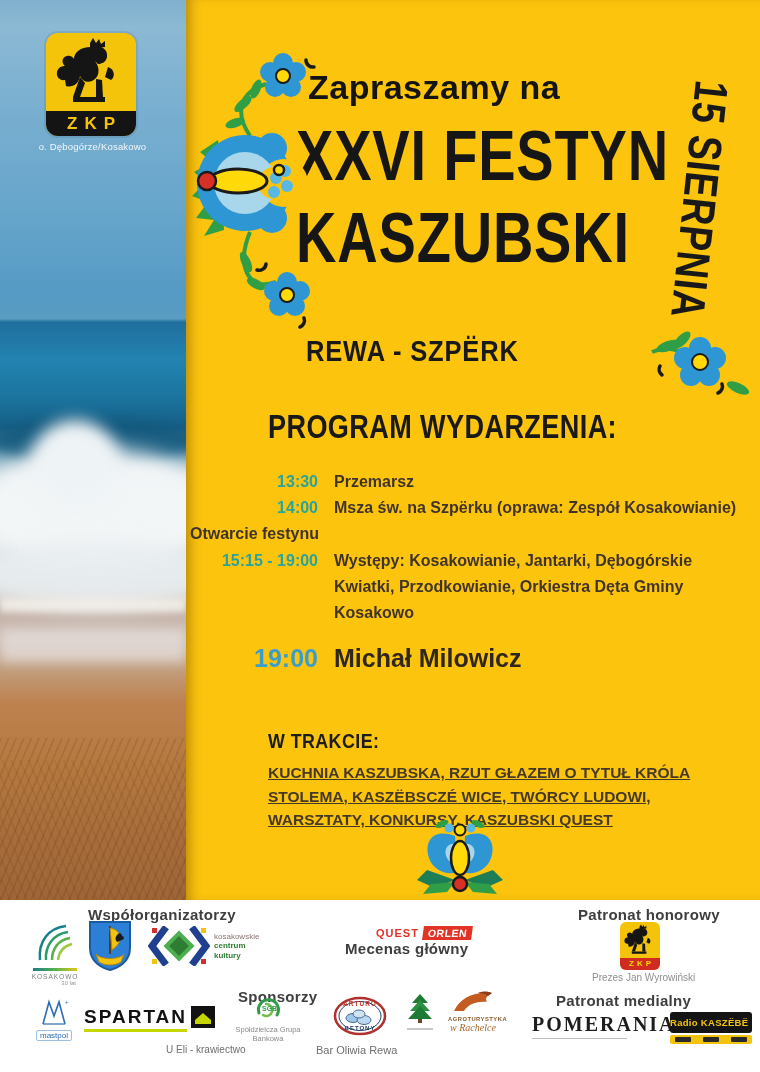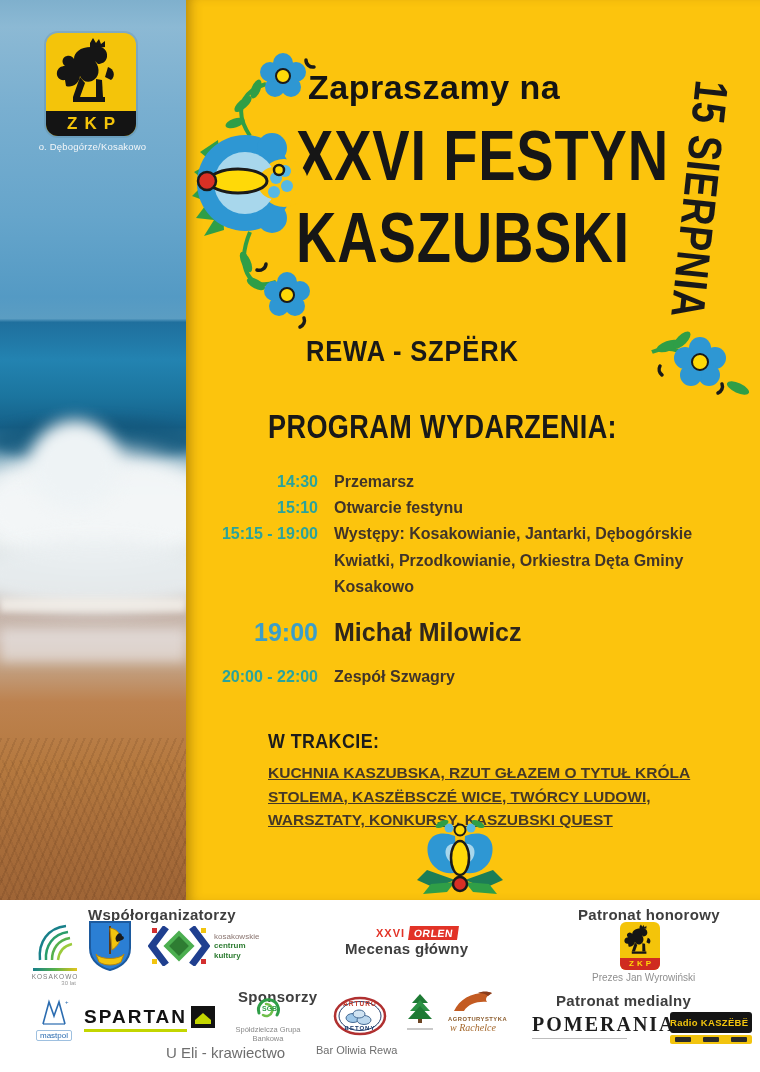--- a/index.html
+++ b/index.html
@@ -212,38 +212,37 @@
       <circle cx="71" cy="57" r="11" fill="#2e97d3"></circle>
         <circle cx="53" cy="57" r="11" fill="#2e97d3"></circle>
       <circle cx="47" cy="40" r="11" fill="#2e97d3"></circle>
       <circle cx="62" cy="44" r="8" fill="#ffd908" stroke="#1a1a1a" stroke-width="2"></circle>
     </g>
     <path d="M84 66 a7 7 0 0 1 -4 9" fill="none" stroke="#1a1a1a" stroke-width="3.5" stroke-linecap="round"></path>
   </svg>
 
   <div class="schedule">
     <div class="row">
-      <div class="t">14:30</div>
+      <div class="t">13:30</div>
       <div class="d">Przemarsz</div>
     </div>
     <div class="row">
-      <div class="t">15:10</div>
+      <div class="t">14:00</div>
+      <div class="d">Msza św. na Szpërku (oprawa: Zespół Kosakowianie)</div>
+    </div>
+    <div class="row">
       <div class="d">Otwarcie festynu</div>
     </div>
     <div class="row">
       <div class="t">15:15 - 19:00</div>
       <div class="d">Występy: Kosakowianie, Jantarki, Dębogórskie Kwiatki, Przodkowianie, Orkiestra Dęta Gminy Kosakowo</div>
     </div>
     <div class="row row-big">
       <div class="t">19:00</div>
       <div class="d">Michał Milowicz</div>
-    </div>
-    <div class="row row-last">
-      <div class="t">20:00 - 22:00</div>
-      <div class="d">Zespół Szwagry</div>
     </div>
   </div>
 
   <div class="during-head">W TRAKCIE:</div>
   <div class="during-text">KUCHNIA KASZUBSKA, RZUT GŁAZEM O TYTUŁ KRÓLA STOLEMA, KASZËBSCZÉ WICE, TWÓRCY LUDOWI, WARSZTATY, KONKURSY, KASZUBSKI QUEST</div>
 
   <svg class="motif-bottom" width="110" height="86" viewBox="0 0 110 86">
     <polygon points="50,62 22,52 12,62 30,70" fill="#1c7d56"></polygon>
     <polygon points="60,62 88,52 98,62 80,70" fill="#1c7d56"></polygon>
     <polygon points="50,64 26,66 18,76 42,74" fill="#2f9e47"></polygon>
@@ -300,21 +299,21 @@
         <div class="l1">kosakowskie</div>
         <div class="l2">centrum</div>
         <div class="l3">kultury</div>
       </div>
     </div>
 
     <div class="fhead" style="left:345px;top:6px;margin-top:34px;">Mecenas główny</div>
 
     <div class="logo" style="left:338px;top:24px;">
       <div style="margin:2px 0 0 38px;display:flex;align-items:center;">
-        <span class="energa-sub">XXVI</span>
+        <span class="energa-sub">QUEST</span>
         <span class="orlen">ORLEN</span>
       </div>
     </div>
 
     <div class="fhead" style="left:578px;top:6px;">Patronat honorowy</div>
 
     <div class="zkp-mini" style="left:620px;top:22px;">
       <svg width="32" height="33" viewBox="0 0 70 72" style="position:absolute;left:4px;top:2px;">
         <g fill="#151515">
           <path d="M34 6 l3 -5 3 5 3 -4 2 5 4 -3 0 6 -15 2z"></path>
@@ -407,17 +406,17 @@
       <div style="height:1px;width:95px;background:#bdbdbd;margin-top:2px;"></div>
     </div>
 
     <div class="radio-box" style="left:670px;top:112px;">Radio KASZËBË</div>
     <div class="radio-strip" style="left:670px;top:135px;">
       <i style="left:5px;"></i>
         <i style="left:33px;"></i>
         <i style="left:61px;"></i>
     </div>
 
-    <div class="fsmall" style="left:166px;top:144px;font-size:15px;color:#6e6e6e;">U Eli - krawiectwo</div>
+    <div class="fsmall" style="left:166px;top:144px;font-size:10px;color:#6e6e6e;">U Eli - krawiectwo</div>
     <div class="fsmall" style="left:316px;top:144px;font-size:11px;color:#6e6e6e;">Bar Oliwia Rewa</div>
   </div>
 
 </div>
 
 </body></html>

